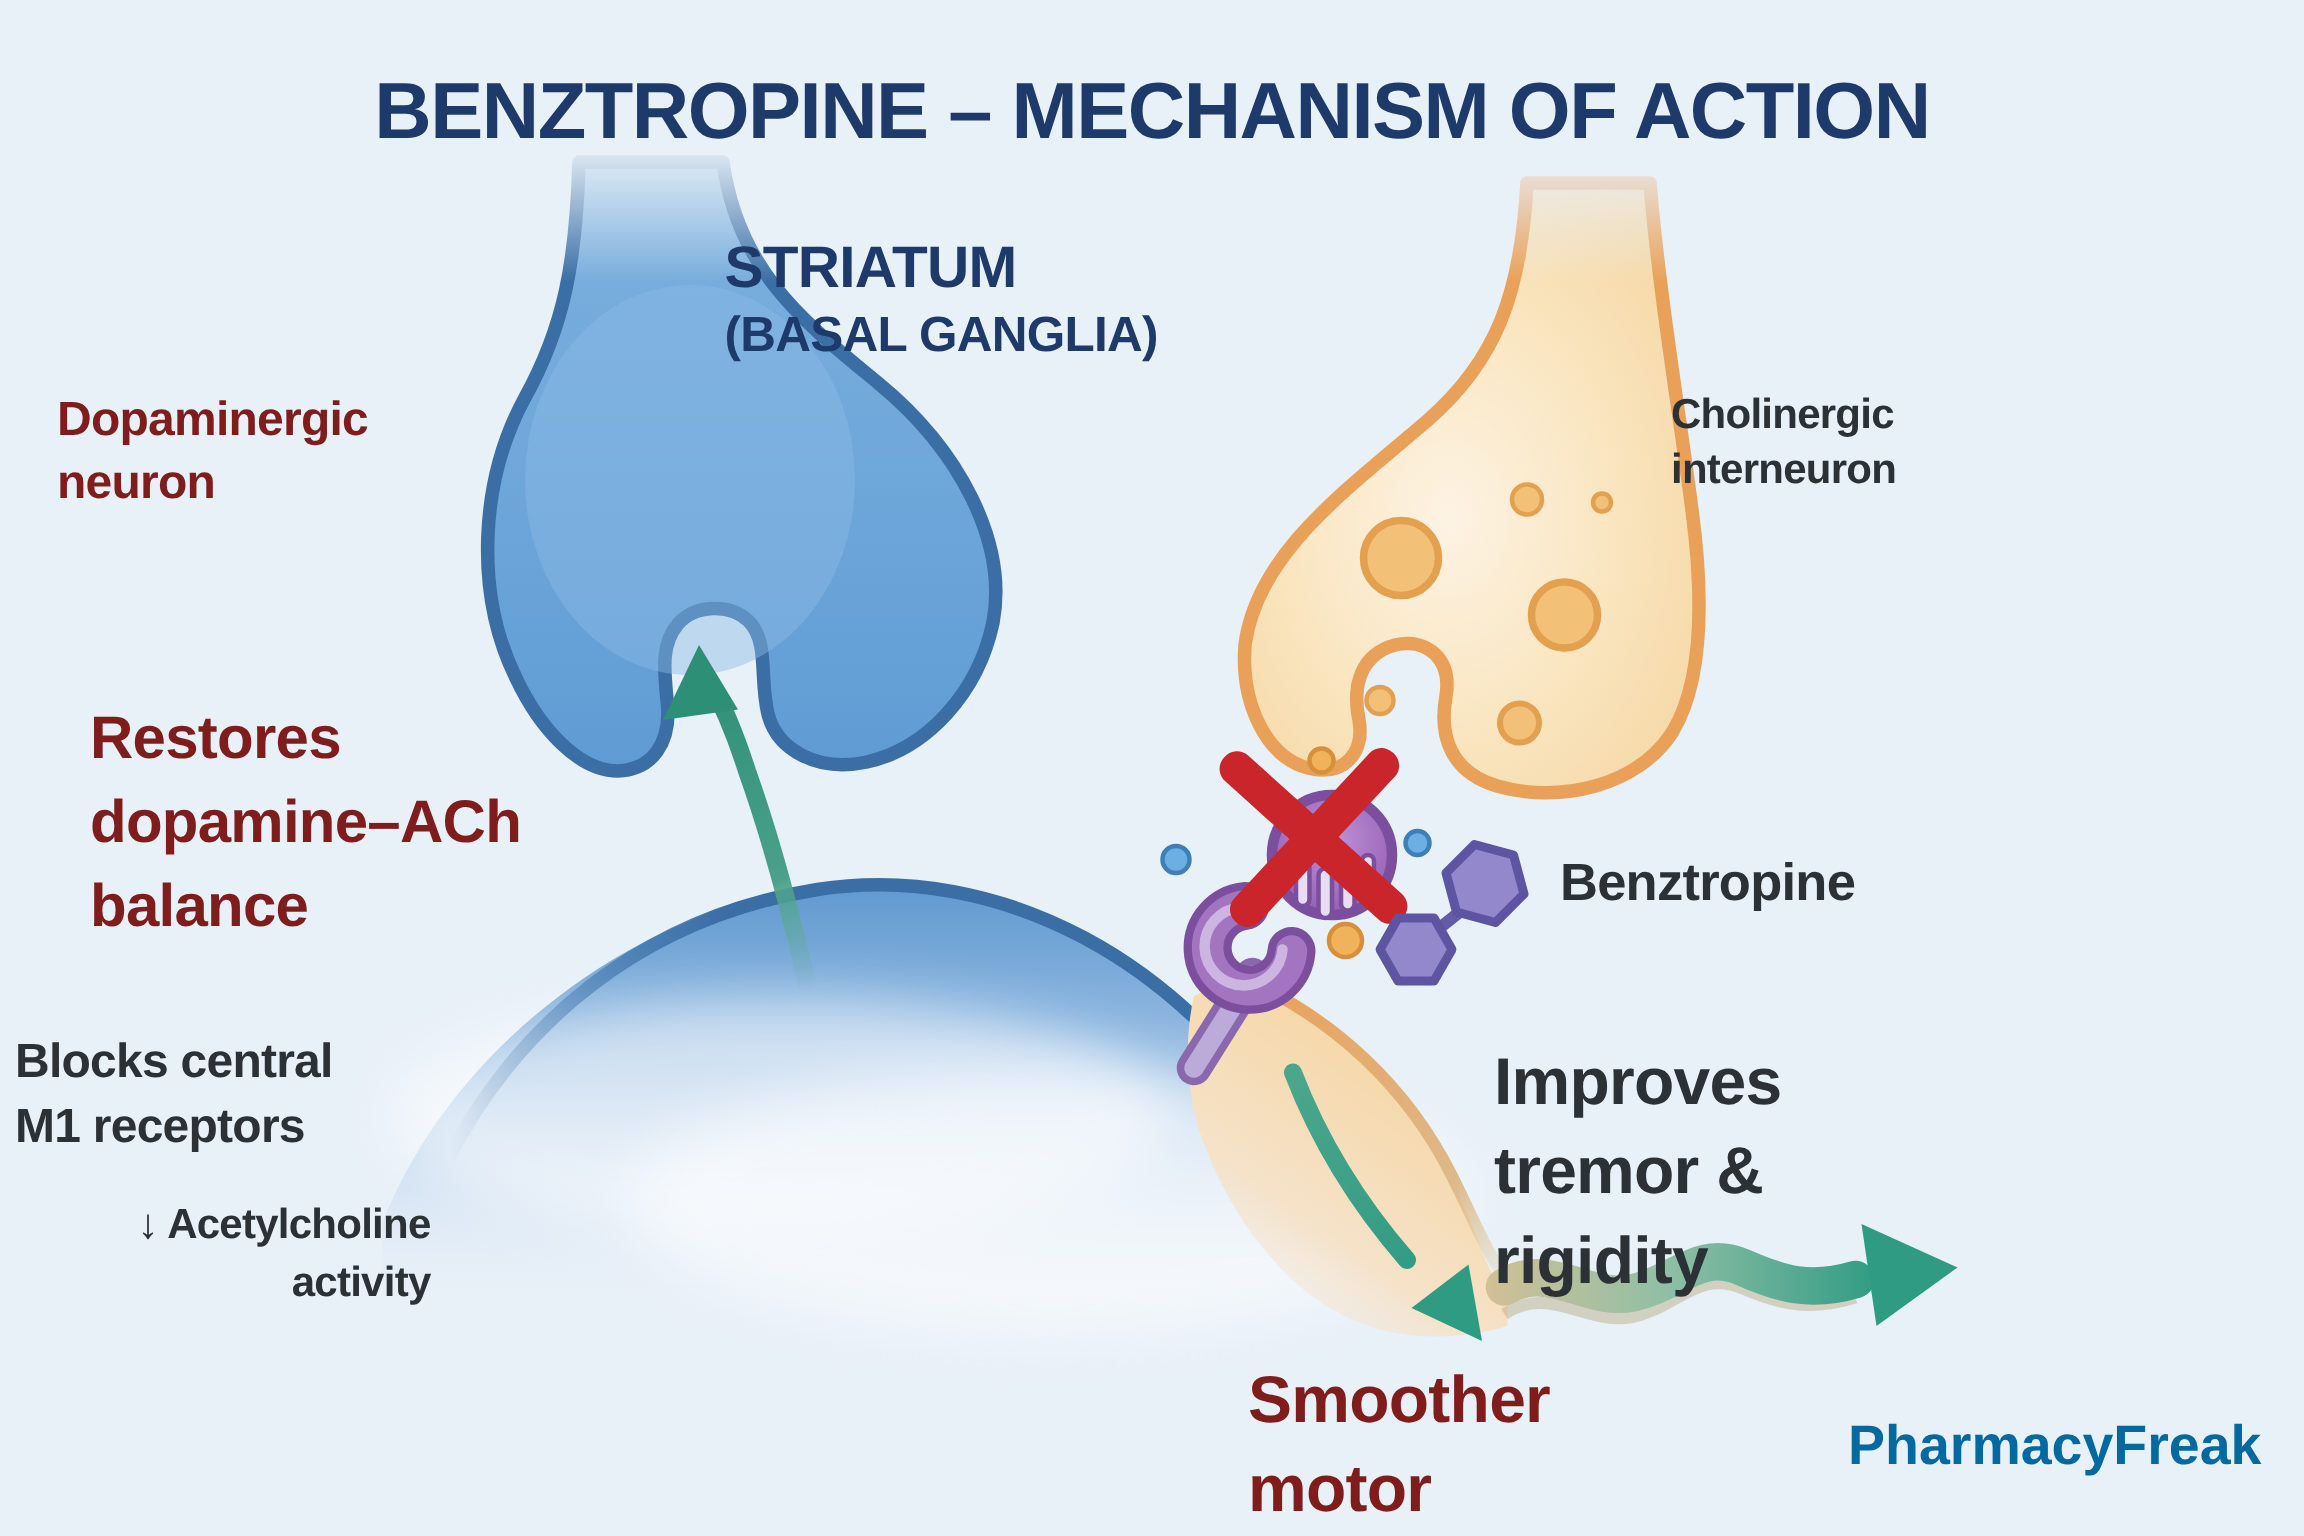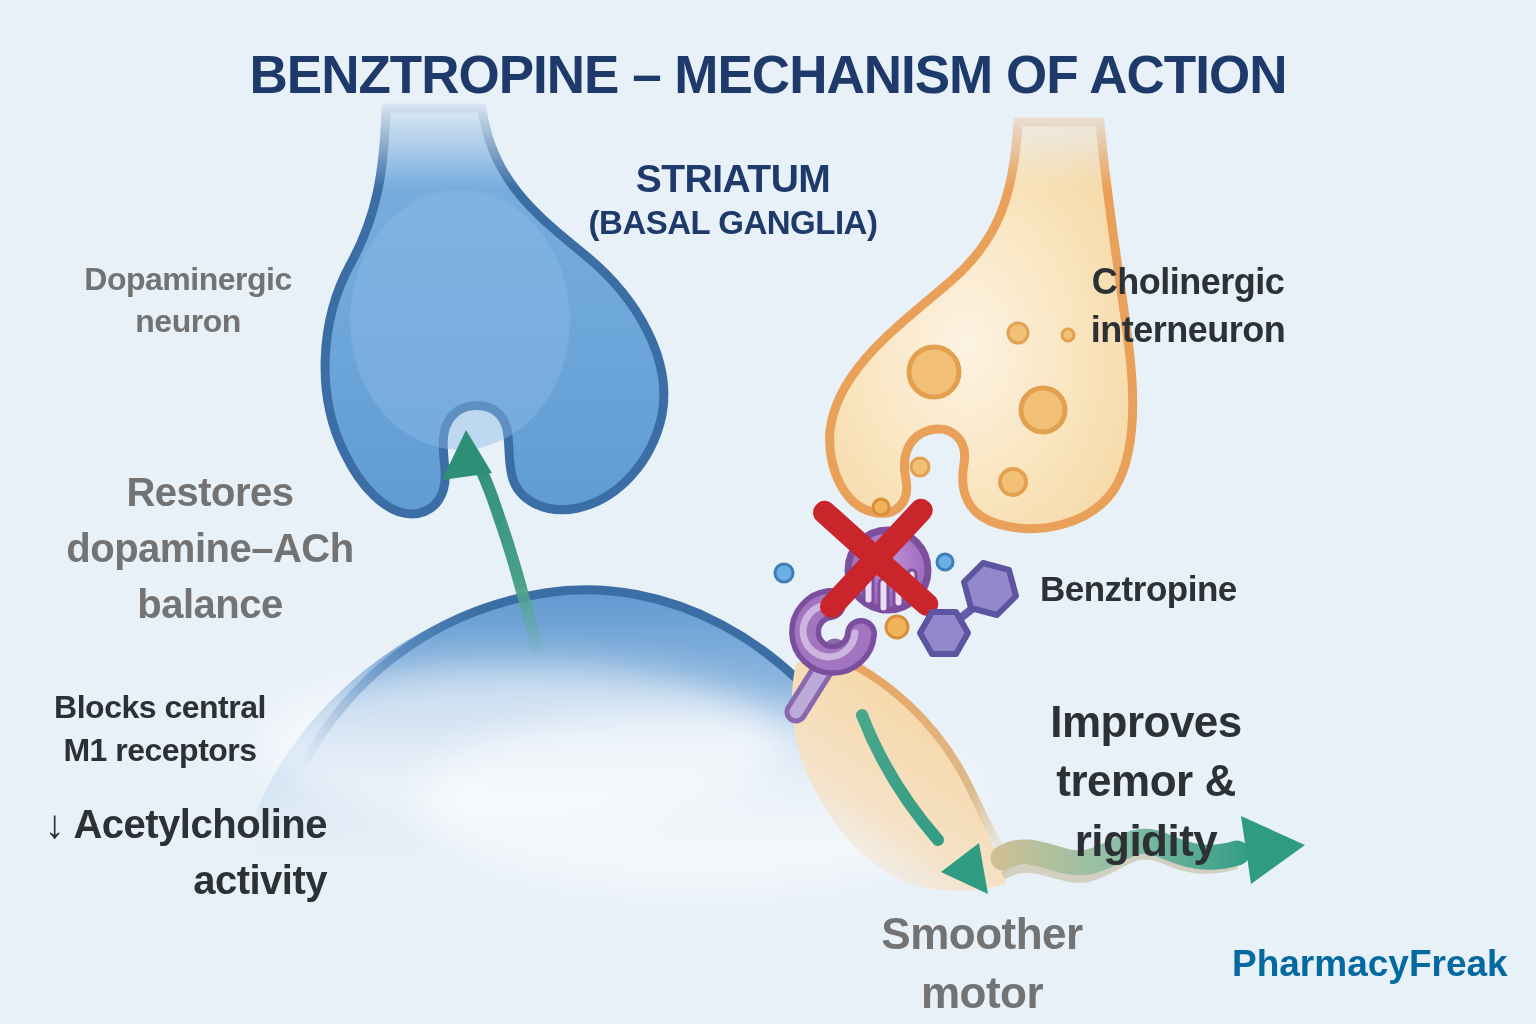--- a/index.html
+++ b/index.html
@@ -2,32 +2,32 @@
 <html><head>
 <meta charset="utf-8">
 <style>
   html,body{margin:0;padding:0;background:#d8e2ee;}
   #stage{
     position:relative;width:1536px;height:1024px;overflow:hidden;
     background:#e8f0f8;
     font-family:"Liberation Sans",sans-serif;
   }
   #art{position:absolute;left:0;top:0;}
-  .lbl{position:absolute;font-weight:700;text-align:center;line-height:1.32;letter-spacing:-0.5px;}
-  .navy{color:#737373;}
+  .lbl{position:absolute;font-weight:700;text-align:left;line-height:1.32;letter-spacing:-0.5px;}
+  .navy{color:#7f1d1d;}
   .dark{color:#2c3136;}
   .lbl span{display:block;}
   #title{left:0;right:0;top:40px;font-size:53px;font-weight:800;letter-spacing:-1px;color:#1d3a6a;text-align:center;}
   #striatum{left:483px;width:500px;top:156px;font-size:39px;color:#1d3a6a;line-height:1.2;}
   #striatum .sub{font-size:33px;}
   #dopaminergic{left:38px;width:300px;top:258px;font-size:32px;}
-  #cholinergic{left:1038px;width:300px;top:258px;font-size:36px;}
+  #cholinergic{left:1114px;width:300px;top:258px;font-size:28px;}
   #restores{left:60px;width:300px;top:464px;font-size:40px;line-height:1.4;}
   #blocks{left:10px;width:300px;top:686px;font-size:32px;line-height:1.35;}
-  #ach{left:0;width:287px;top:796px;font-size:40px;line-height:1.4;text-align:right;padding-left:40px;}
+  #ach{left:0;width:287px;top:796px;font-size:28px;line-height:1.4;text-align:right;}
   #benzlabel{left:1040px;top:566px;font-size:35px;}
   #improves{left:996px;width:300px;top:692px;font-size:44px;line-height:1.35;}
   #smoother{left:832px;width:300px;top:904px;font-size:44px;line-height:1.35;}
   #watermark{left:1232px;top:940px;font-size:37px;font-weight:600;color:#0369a1;letter-spacing:0;}
 </style>
 </head>
 <body>
 
 <div id="stage">
 

